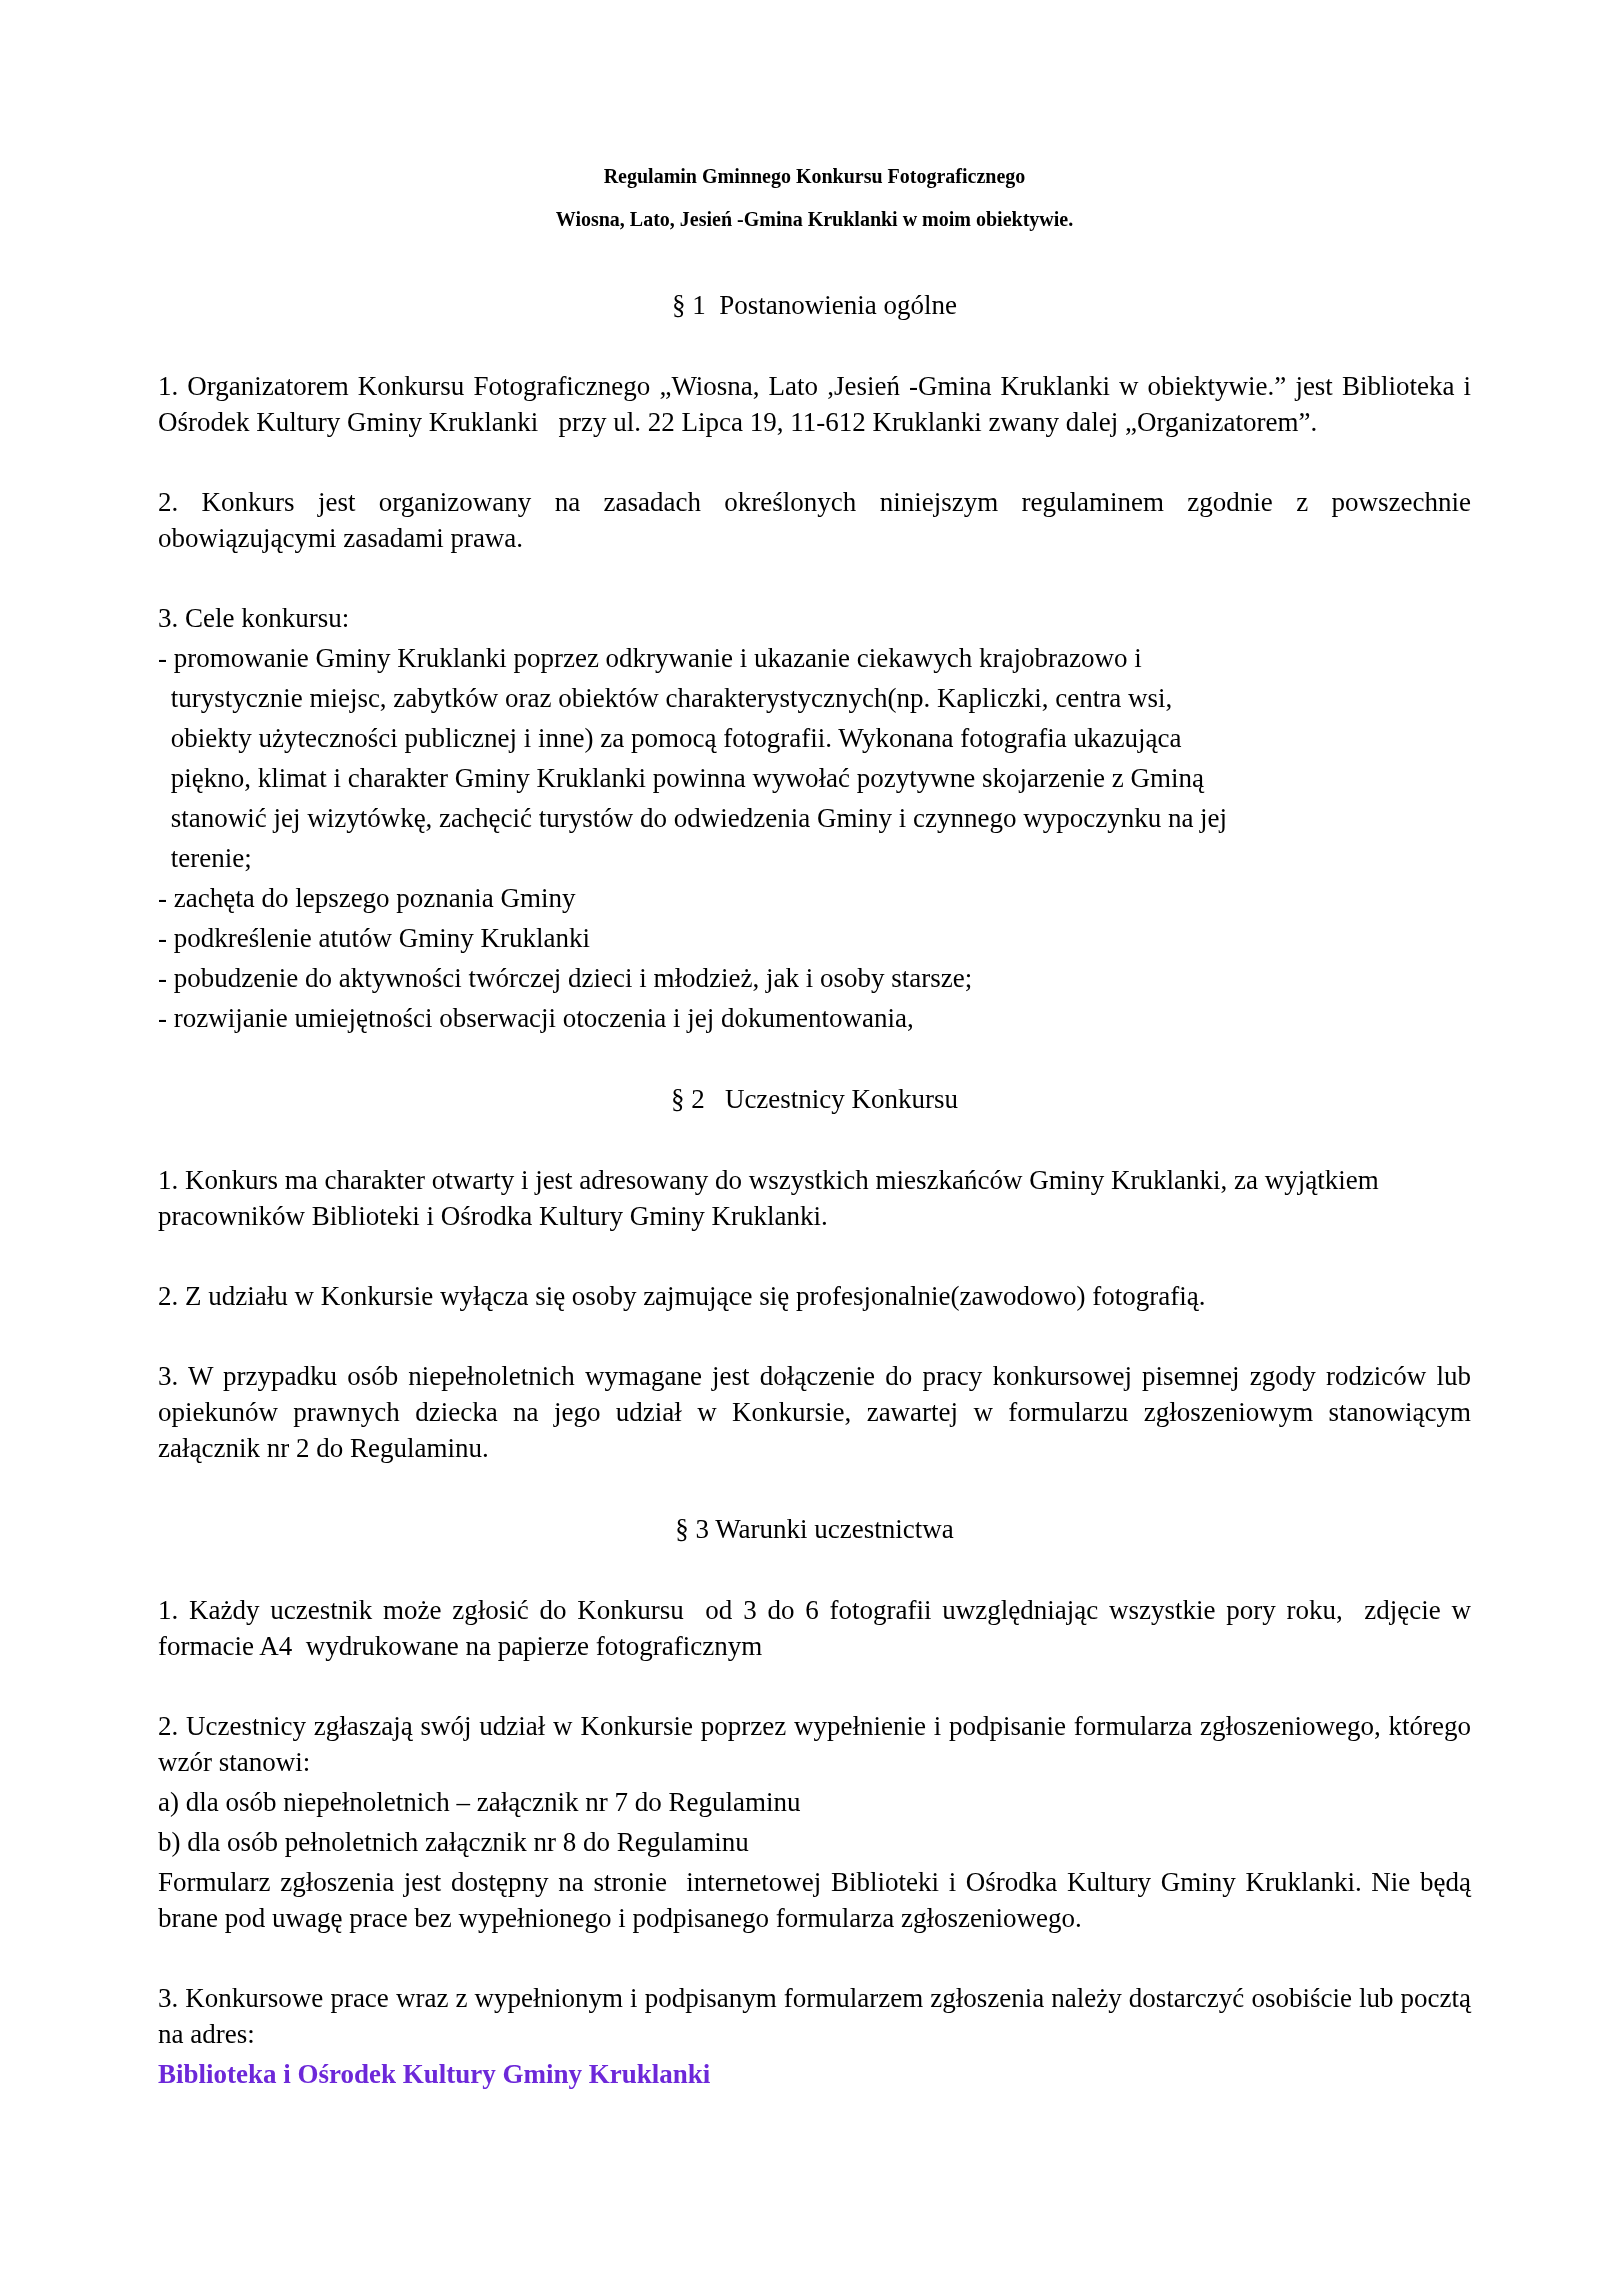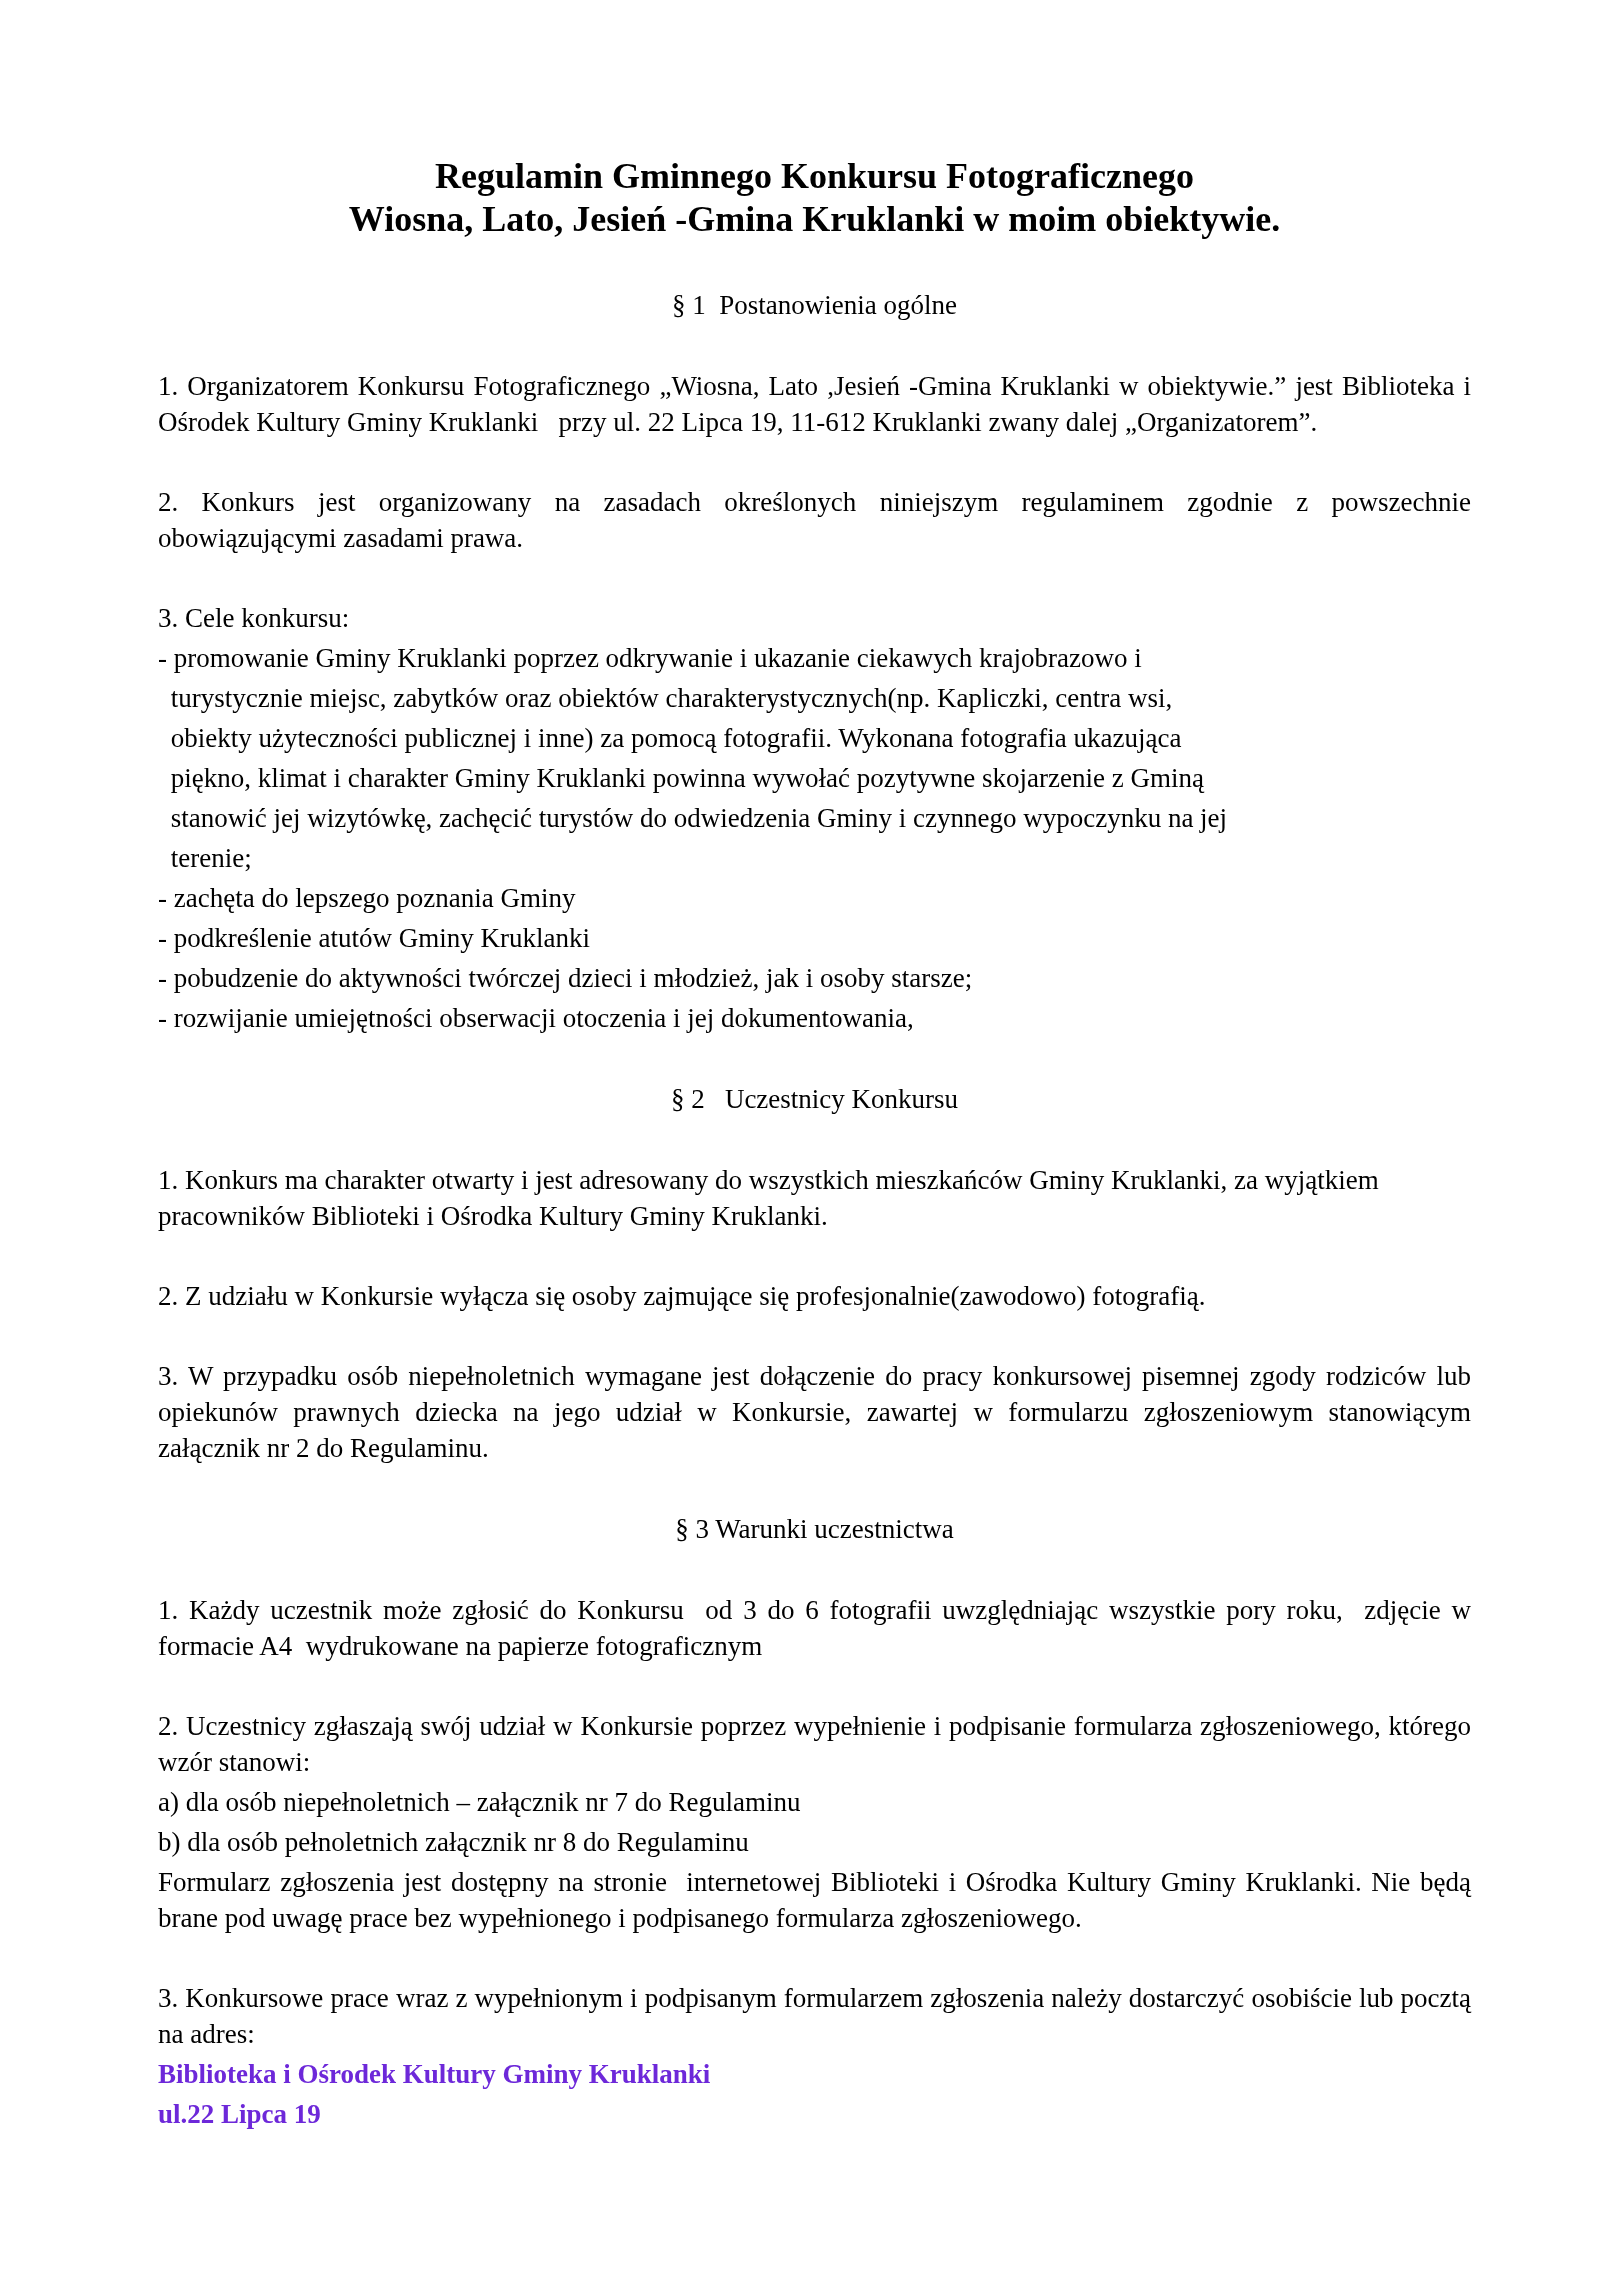--- a/index.html
+++ b/index.html
@@ -2,21 +2,21 @@
 <html><head>
 <meta charset="utf-8">
 <style>
   html, body { margin: 0; padding: 0; background: #ffffff; }
   body { width: 1621px; height: 2293px; position: relative; overflow: hidden; }
   .page {
     position: absolute; left: 154px; top: 155px; width: 1321px;
     font-family: "Liberation Serif", "DejaVu Serif", serif;
     font-size: 27px; line-height: 36px; color: #000000;
   }
-  .title { text-align: center; font-weight: bold; font-size: 36px; line-height: 43px; margin: 0; }
+  .title { text-align: center; font-weight: bold; font-size: 20px; line-height: 43px; margin: 0; }
   .section { text-align: center; margin: 4px; }
   p { margin: 4px; }
   .justify { text-align: justify; text-align-last: left; }
   .gap-title { height: 42px; }
   .gap { height: 36px; }
   .gap-sec { height: 37px; }
   .indent { padding-left: 12.7px; }
   .red { color: #6d28d9; font-weight: bold; }
 </style>
 </head>
@@ -62,16 +62,15 @@
   <p class="justify" style="white-space:pre-wrap;">1. Każdy uczestnik może zgłosić do Konkursu  od 3 do 6 fotografii uwzględniając wszystkie pory roku,  zdjęcie w formacie A4  wydrukowane na papierze fotograficznym</p>
   <div class="gap"></div>
   <p class="justify">2. Uczestnicy zgłaszają swój udział w Konkursie poprzez wypełnienie i podpisanie formularza zgłoszeniowego, którego wzór stanowi:</p>
   <p>a) dla osób niepełnoletnich – załącznik nr 7 do Regulaminu</p>
   <p>b) dla osób pełnoletnich załącznik nr 8 do Regulaminu</p>
   <p class="justify" style="white-space:pre-wrap;">Formularz zgłoszenia jest dostępny na stronie  internetowej Biblioteki i Ośrodka Kultury Gminy Kruklanki. Nie będą brane pod uwagę prace bez wypełnionego i podpisanego formularza zgłoszeniowego.</p>
   <div class="gap"></div>
   <p class="justify">3. Konkursowe prace wraz z wypełnionym i podpisanym formularzem zgłoszenia należy dostarczyć osobiście lub pocztą na adres:</p>
   <div>
     <p class="red">Biblioteka i Ośrodek Kultury Gminy Kruklanki</p>
-    <p class="red">ul.22 Lipca 19</p>
   </div>
 </div>
 
 
 </body></html>

